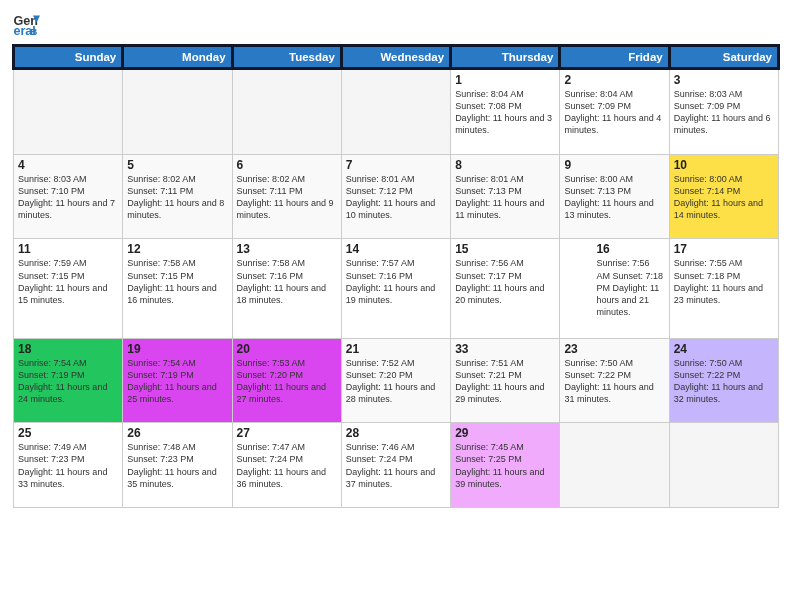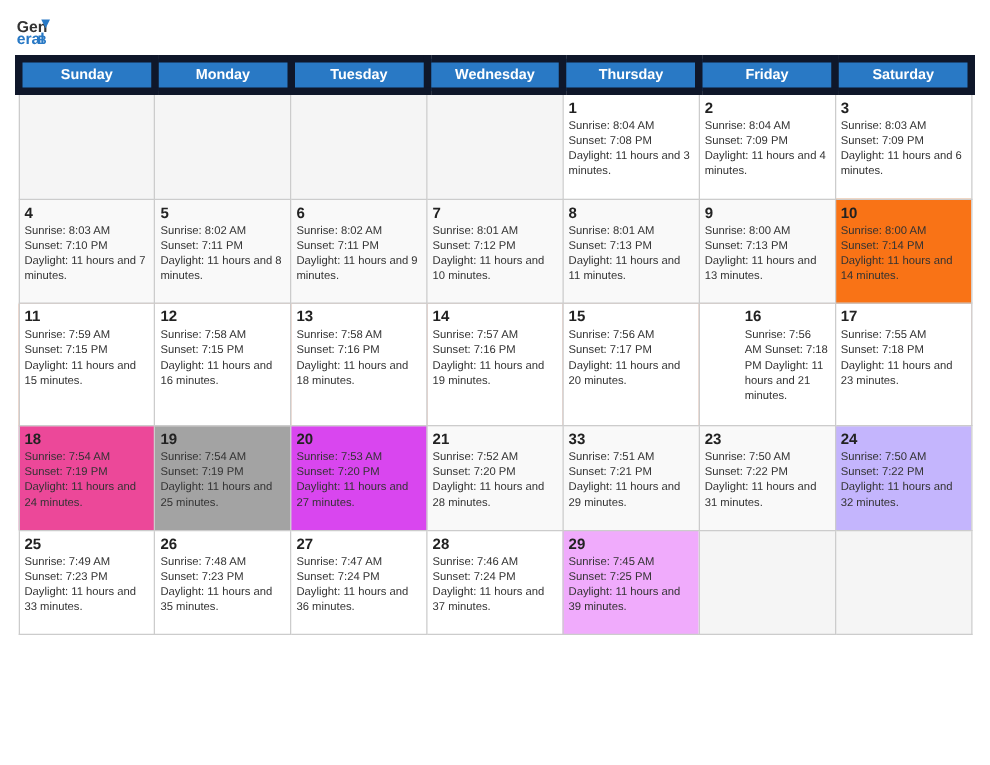--- a/index.html
+++ b/index.html
@@ -57,23 +57,23 @@
       flex: 1;
       border-collapse: collapse;
       width: 100%;
       table-layout: fixed;
     }
     .calendar th {
       background: #2979c5;
       color: #fff;
       font-size: 11.5px;
       font-weight: bold;
-      text-align: center;
+      text-align: right;
       padding: 4px 5px;
-      border: 6px solid #0f172a;
+      border: 3px solid #0f172a;
     }
     .calendar td {
       border: 1px solid #ccc;
       vertical-align: top;
       padding: 3px 4px;
       font-size: 9.5px;
       color: #333;
       background: #fff;
     }
     .calendar td.empty {
@@ -199,21 +199,21 @@
 Daylight: 11 hours
 and 11 minutes.</div>
           </td>
           <td style="background: rgb(249, 249, 249);">
             <span class="day-num">9</span>
             <div class="day-info">Sunrise: 8:00 AM
 Sunset: 7:13 PM
 Daylight: 11 hours
 and 13 minutes.</div>
           </td>
-          <td style="background: #f97316; margin-top: 31px;">
+          <td style="background: #fde047; margin-top: 31px;">
             <span class="day-num">10</span>
             <div class="day-info">Sunrise: 8:00 AM
 Sunset: 7:14 PM
 Daylight: 11 hours
 and 14 minutes.</div>
           </td>
         </tr>
         <tr style="background: #c2410c;">
           <td style="background: rgb(255, 255, 255);">
             <span class="day-num">11</span>
@@ -259,28 +259,28 @@
           </td>
           <td style="background: rgb(255, 255, 255);">
             <span class="day-num">17</span>
             <div class="day-info">Sunrise: 7:55 AM
 Sunset: 7:18 PM
 Daylight: 11 hours
 and 23 minutes.</div>
           </td>
         </tr>
         <tr style="background: rgb(240, 244, 248);">
-          <td style="background: #ec4899;">
+          <td style="background: #22c55e;">
             <span class="day-num">18</span>
             <div class="day-info">Sunrise: 7:54 AM
 Sunset: 7:19 PM
 Daylight: 11 hours
 and 24 minutes.</div>
           </td>
-          <td style="background: #a3a3a3;">
+          <td style="background: #d946ef;">
             <span class="day-num">19</span>
             <div class="day-info">Sunrise: 7:54 AM
 Sunset: 7:19 PM
 Daylight: 11 hours
 and 25 minutes.</div>
           </td>
           <td style="background: #d946ef;">
             <span class="day-num">20</span>
             <div class="day-info">Sunrise: 7:53 AM
 Sunset: 7:20 PM

